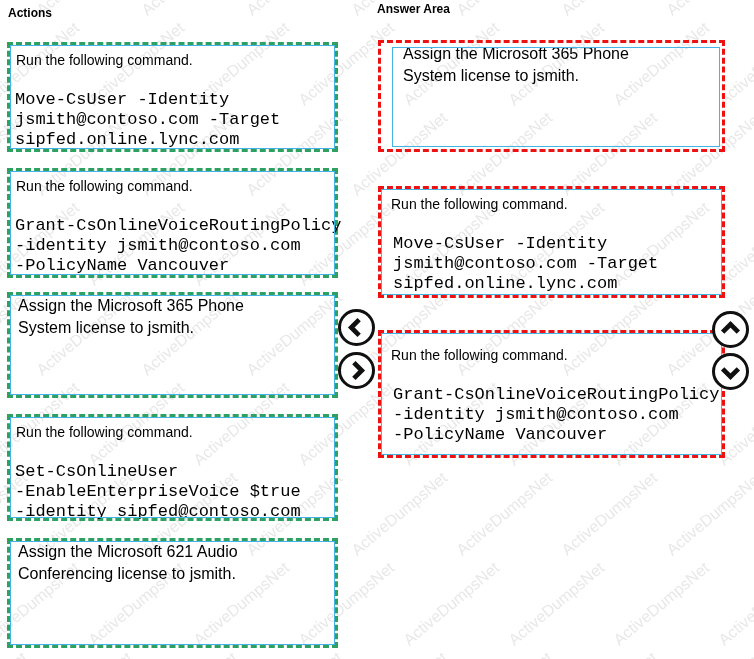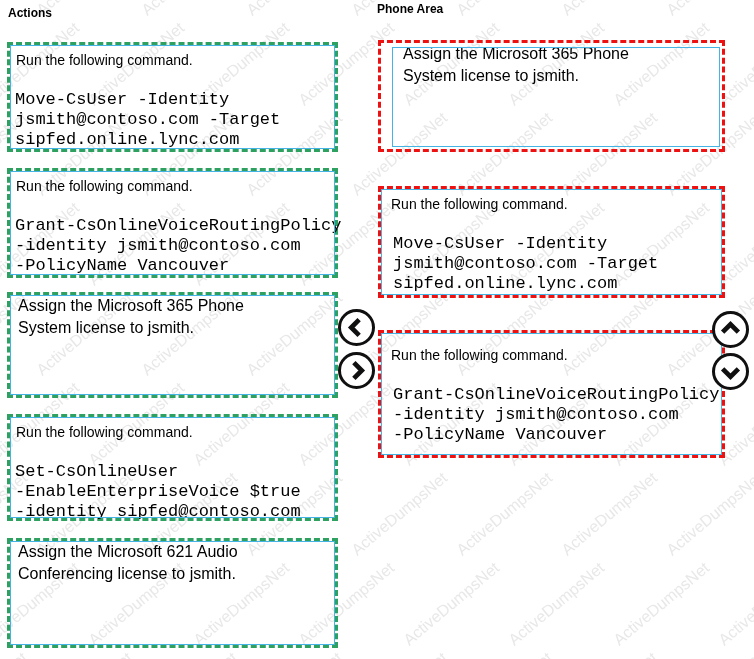--- a/index.html
+++ b/index.html
@@ -161,21 +161,21 @@
       <span class="wm" style="left: 25px; top: 685px;">ActiveDumpsNet</span>
       <span class="wm" style="left: 130px; top: 685px;">ActiveDumpsNet</span>
       <span class="wm" style="left: 235px; top: 685px;">ActiveDumpsNet</span>
       <span class="wm" style="left: 340px; top: 685px;">ActiveDumpsNet</span>
       <span class="wm" style="left: 445px; top: 685px;">ActiveDumpsNet</span>
       <span class="wm" style="left: 550px; top: 685px;">ActiveDumpsNet</span>
       <span class="wm" style="left: 655px; top: 685px;">ActiveDumpsNet</span>
     </div>
 
   <div class="col-header hdr-actions">Actions</div>
-  <div class="col-header hdr-answer">Phone Area</div>
+  <div class="col-header hdr-answer">Answer Area</div>
 
   <div class="card green" style="left:7px;top:42px;width:331px;height:110px;">
     <div class="card-title">Run the following command.</div>
     <div class="card-code">Move-CsUser -Identity
 jsmith@contoso.com -Target
 sipfed.online.lync.com</div>
   </div>
 
   <div class="card green" style="left:7px;top:168px;width:331px;height:110px;">
     <div class="card-title">Run the following command.</div>

